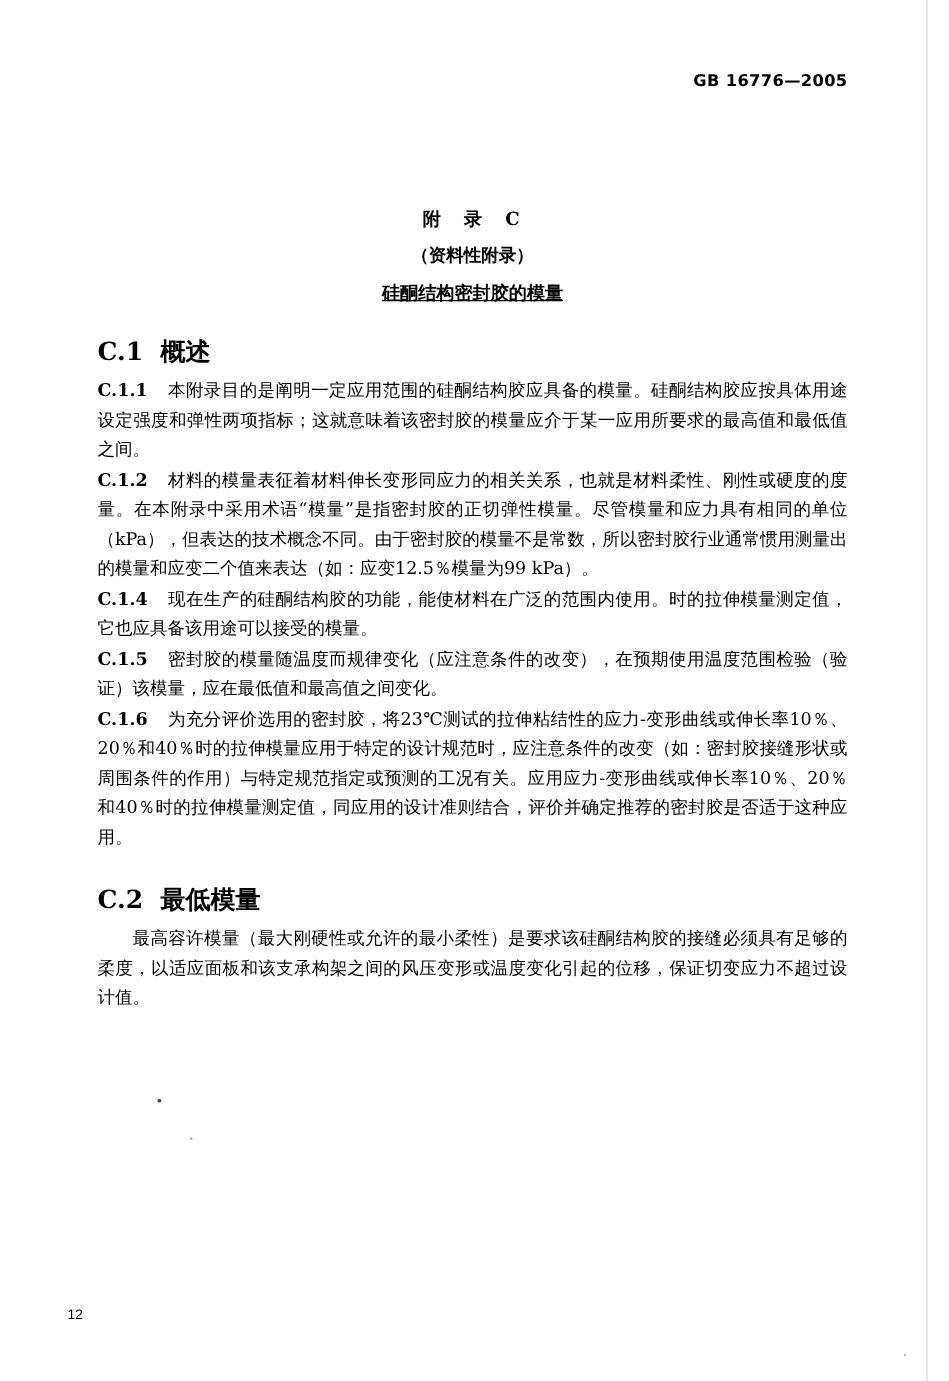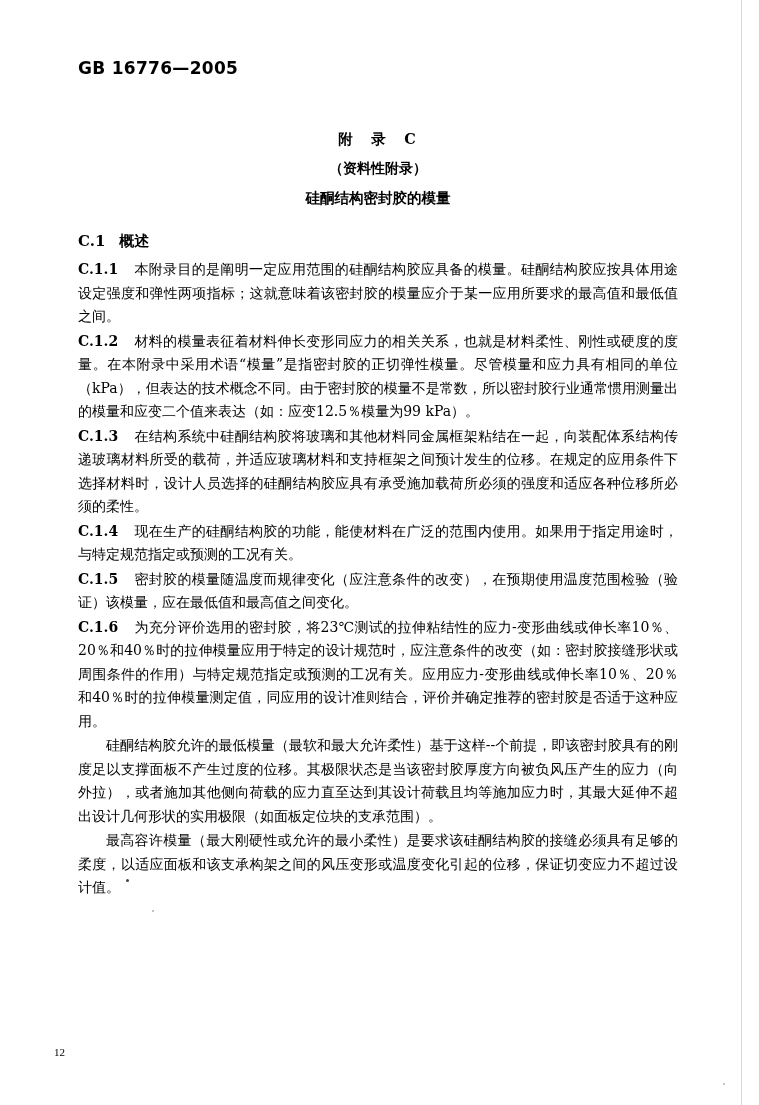--- a/index.html
+++ b/index.html
@@ -20,47 +20,49 @@
     box-sizing: border-box;
   }
   .content {
     position: absolute;
     left: 78px;
     top: 58px;
     width: 600px;
   }
   .std-no {
     font-family: "DejaVu Sans", "Liberation Sans", sans-serif;
-    font-size: 17px;
+    font-size: 13px;
     letter-spacing: 0.3px;
     margin: 0 0 0 0;
     font-weight: bold;
+    text-align: right;
   }
   .annex-block {
     text-align: center;
-    margin-top: 52px;
+    margin-top: 93px;
   }
   .annex-title {
     font-size: 14.5px;
     font-weight: bold;
     letter-spacing: 2px;
     margin-bottom: 11px;
   }
   .annex-sub {
     font-size: 14px;
     font-weight: bold;
     margin-bottom: 11px;
   }
   .annex-name {
     font-size: 14.5px;
     font-weight: bold;
     margin-bottom: 0;
+    text-decoration: underline;
   }
   .sec-head {
-    font-size: 15px;
+    font-size: 20px;
     font-weight: bold;
     margin-top: 24px;
     margin-bottom: 7px;
   }
   .sec-head .num {
     margin-right: 14px;
   }
   p.para {
     font-size: 14px;
     line-height: 23.5px;
@@ -72,21 +74,21 @@
     font-weight: bold;
     margin-right: 16px;
   }
   p.indent {
     text-indent: 28px;
   }
   .page-num {
     position: absolute;
     left: 54px;
     top: 1046px;
-    font-family: Liberation Serif, serif;
+    font-family: Liberation Sans, sans-serif;
     font-size: 11px;
   }
   .speck {
     position: absolute;
     background: #444;
     border-radius: 50%;
   }
   .speck1 { left: 126px; top: 879px; width: 3px; height: 3px; }
   .speck2 { left: 152px; top: 910px; width: 2px; height: 2px; opacity: .45; }
   .speck3 { left: 723px; top: 1083px; width: 2px; height: 2px; opacity: .4; }
@@ -118,33 +120,32 @@
       <span class="num">C.1</span><span>概述</span>
     </div>
 
     <p class="para">
       <span class="lead">C.1.1</span><span>本附录目的是阐明一定应用范围的硅酮结构胶应具备的模量。硅酮结构胶应按具体用途设定强度和弹性两项指标；这就意味着该密封胶的模量应介于某一应用所要求的最高值和最低值之间。</span>
     </p>
     <p class="para">
       <span class="lead">C.1.2</span><span>材料的模量表征着材料伸长变形同应力的相关关系，也就是材料柔性、刚性或硬度的度量。在本附录中采用术语“模量”是指密封胶的正切弹性模量。尽管模量和应力具有相同的单位（kPa），但表达的技术概念不同。由于密封胶的模量不是常数，所以密封胶行业通常惯用测量出的模量和应变二个值来表达（如：应变12.5％模量为99 kPa）。</span>
     </p>
     <p class="para">
-      <span class="lead">C.1.3</span><span>在结构系统中硅酮结构胶将玻璃和其他材料同金属框架粘结在一起，向装配体系结构传递玻璃材料所受的载荷，并适应玻璃材料和支持框架之间预计发生的位移。在规定的应用条件下选择材料时，设计人员选择的硅酮结构胶应具有承受施加载荷所必须的强度和适应各种位移所必须的柔性。</span>
-    </p>
-    <p class="para">
-      <span class="lead">C.1.4</span><span>现在生产的硅酮结构胶的功能，能使材料在广泛的范围内使用。如果用于指定用途时，与特定规范指定或预测的工况有关。</span>
+      <span class="lead">C.1.4</span><span>现在生产的硅酮结构胶的功能，能使材料在广泛的范围内使用。时的拉伸模量测定值，它也应具备该用途可以接受的模量。</span>
     </p>
     <p class="para">
       <span class="lead">C.1.5</span><span>密封胶的模量随温度而规律变化（应注意条件的改变），在预期使用温度范围检验（验证）该模量，应在最低值和最高值之间变化。</span>
     </p>
     <p class="para">
       <span class="lead">C.1.6</span><span>为充分评价选用的密封胶，将23℃测试的拉伸粘结性的应力-变形曲线或伸长率10％、20％和40％时的拉伸模量应用于特定的设计规范时，应注意条件的改变（如：密封胶接缝形状或周围条件的作用）与特定规范指定或预测的工况有关。应用应力-变形曲线或伸长率10％、20％和40％时的拉伸模量测定值，同应用的设计准则结合，评价并确定推荐的密封胶是否适于这种应用。</span>
     </p>
 
-    <p class="para indent">硅酮结构胶允许的最低模量（最软和最大允许柔性）基于这样--个前提，即该密封胶具有的刚度足以支撑面板不产生过度的位移。其极限状态是当该密封胶厚度方向被负风压产生的应力（向外拉），或者施加其他侧向荷载的应力直至达到其设计荷载且均等施加应力时，其最大延伸不超出设计几何形状的实用极限（如面板定位块的支承范围）。</p>
+    <div class="sec-head">
+      <span class="num">C.2</span><span>最低模量</span>
+    </div>
 
     <p class="para indent">最高容许模量（最大刚硬性或允许的最小柔性）是要求该硅酮结构胶的接缝必须具有足够的柔度，以适应面板和该支承构架之间的风压变形或温度变化引起的位移，保证切变应力不超过设计值。</p>
 
   </div>
 
   <div class="page-num">12</div>
 
   <div class="speck speck1"></div>
   <div class="speck speck2"></div>
   <div class="speck speck3"></div>

